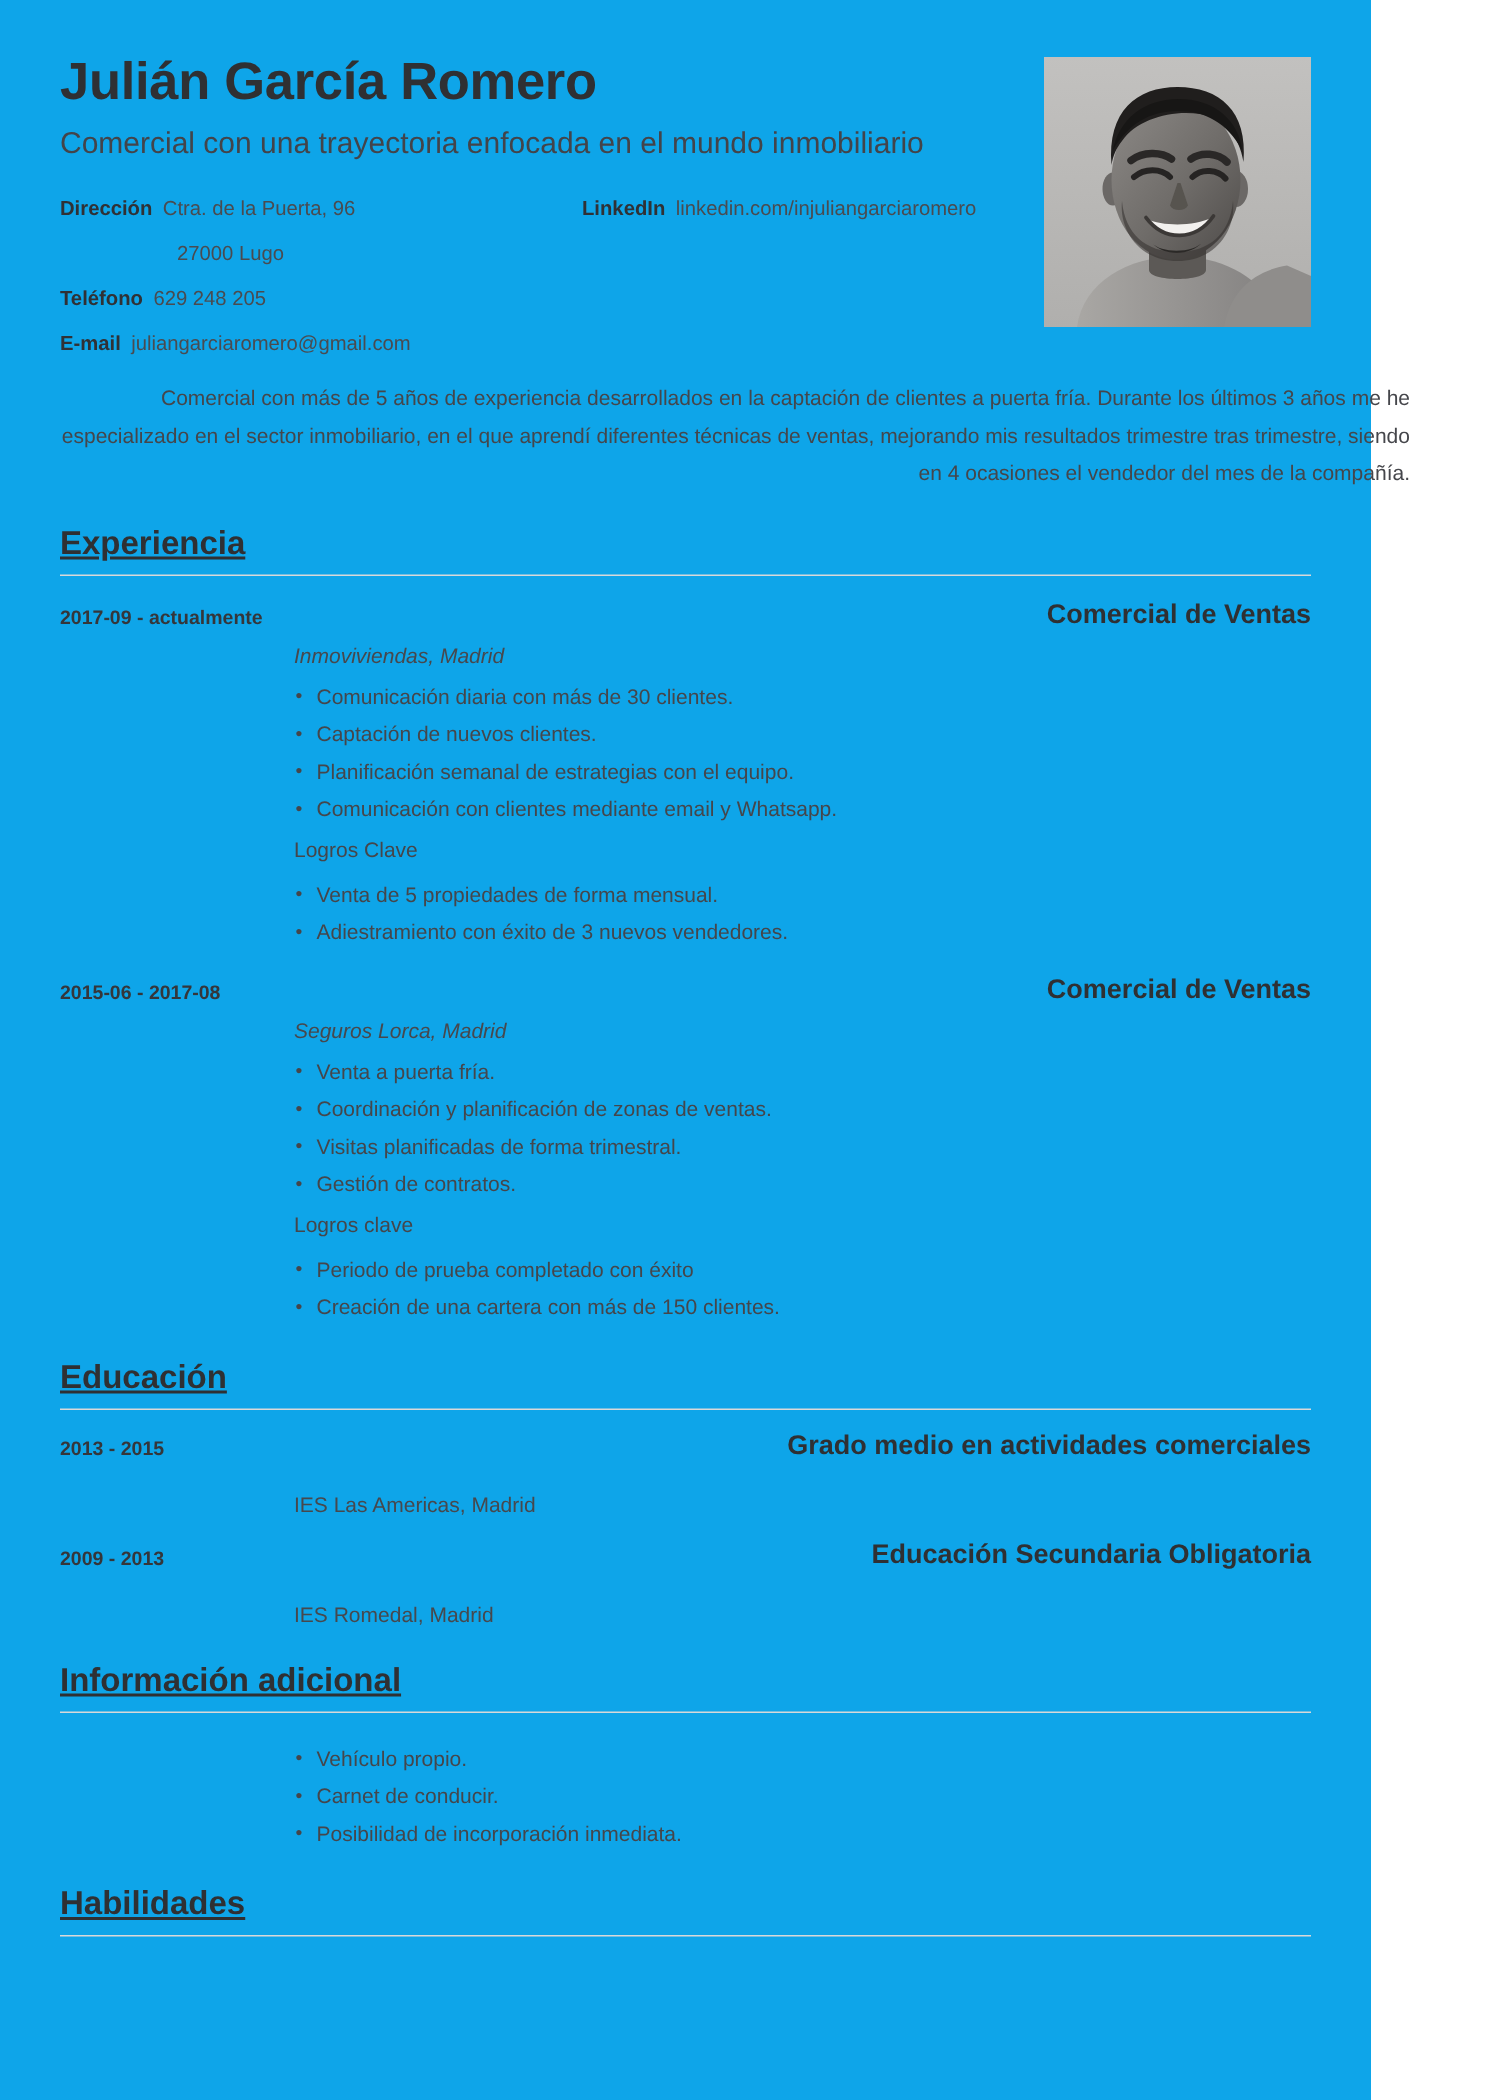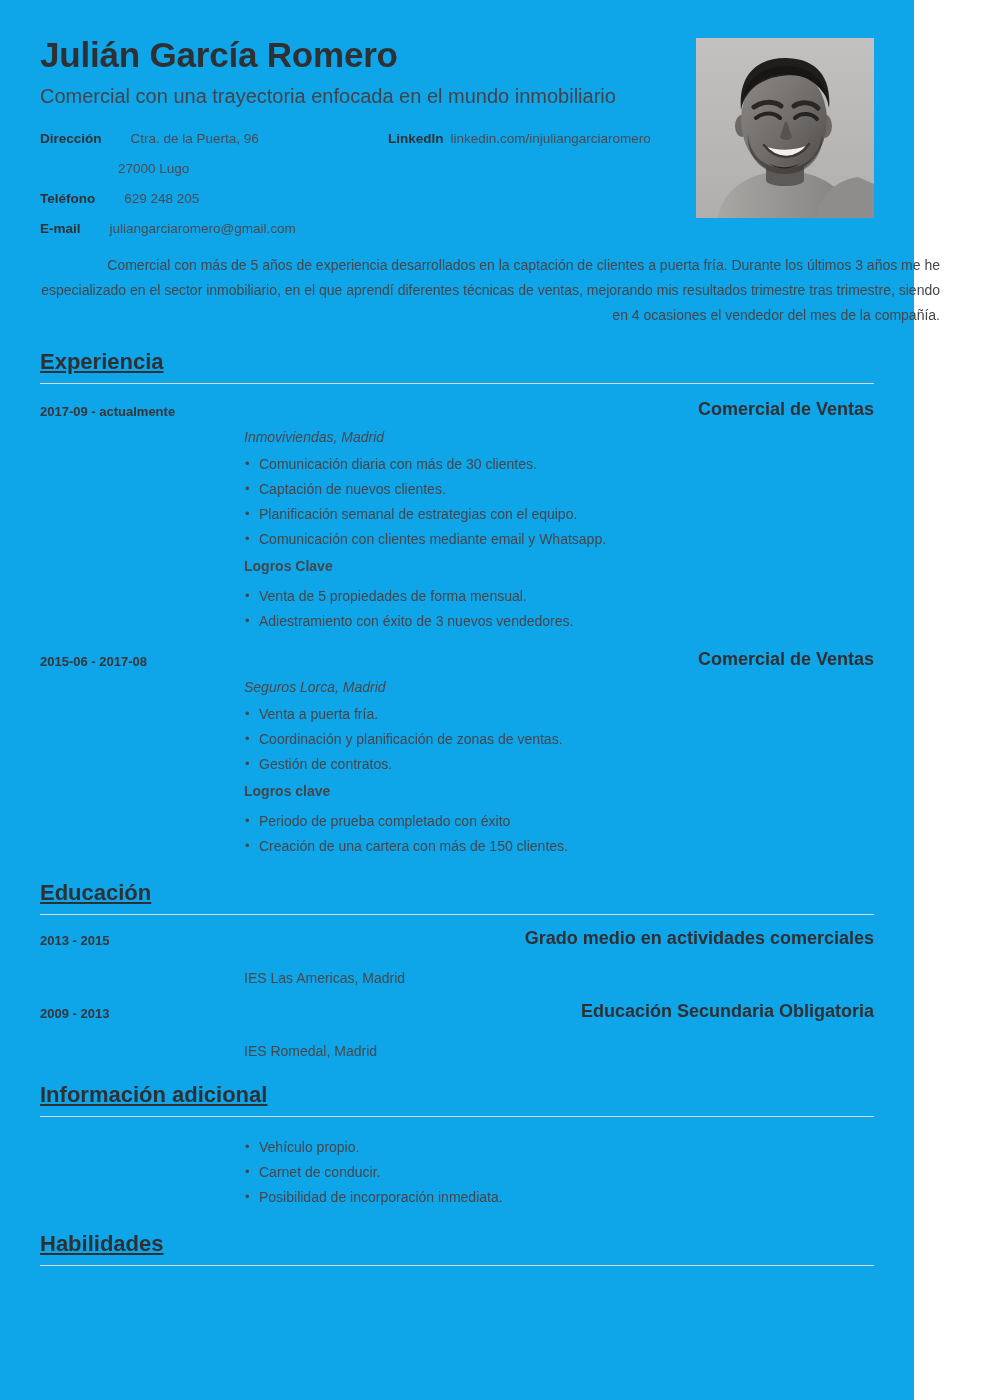--- a/index.html
+++ b/index.html
@@ -65,21 +65,21 @@
   .contact-row {
     display: flex;
     align-items: baseline;
     margin-bottom: 14px;
     min-height: 16px;
   }
   .contact-col {
     display: flex;
     align-items: baseline;
   }
-  .contact-col.left { width: 348px; gap: 22px; }
+  .contact-col.left { width: 348px; }
   .contact-label {
     font-size: 13.5px;
     font-weight: bold;
     color: #303135;
     white-space: nowrap;
   }
   .contact-value {
     font-size: 13.5px;
     color: #4a4b50;
     margin-left: 7px;
@@ -109,21 +109,20 @@
     line-height: 28px;
     font-weight: bold;
     color: #2f3033;
     border-bottom: 1px solid #d9d9d9;
     text-decoration: underline;
   }
 
   .entry {
     display: flex;
     margin-top: 13px;
-    gap: 48px;
   }
   .entry-date {
     width: 156px;
     flex: 0 0 156px;
     font-size: 13px;
     line-height: 25px;
     font-weight: bold;
     color: #35363a;
     padding-top: 2px;
   }
@@ -161,21 +160,20 @@
     left: 1px;
     top: -1px;
     font-size: 13px;
     color: #45464b;
   }
   .sublabel {
     margin: 2px 0 0 0;
     font-size: 14px;
     line-height: 25px;
     color: #45464b;
-    font-weight: bold;
   }
 
   
   .entry.edu { margin-top: 11px; }
   .entry.edu .entry-org { margin-top: 18px; font-style: normal; }
 
   
   .entry.nodate .entry-date { font-size: 0; }
 
   .skills { margin: 2px 0 0 0; }
@@ -303,20 +301,21 @@
     </div>
 
     <div class="entry">
       <div class="entry-date">2015-06 - 2017-08</div>
       <div class="entry-body">
         <h4 class="entry-title">Comercial de Ventas</h4>
         <p class="entry-org">Seguros Lorca, Madrid</p>
         <ul class="bullets">
           <li>Venta a puerta fría.</li>
           <li>Coordinación y planificación de zonas de ventas.</li>
+          <li>Visitas planificadas de forma trimestral.</li>
           <li>Gestión de contratos.</li>
         </ul>
         <p class="sublabel">Logros clave</p>
         <ul class="bullets">
           <li>Periodo de prueba completado con éxito</li>
           <li>Creación de una cartera con más de 150 clientes.</li>
         </ul>
       </div>
     </div>
   </div>

